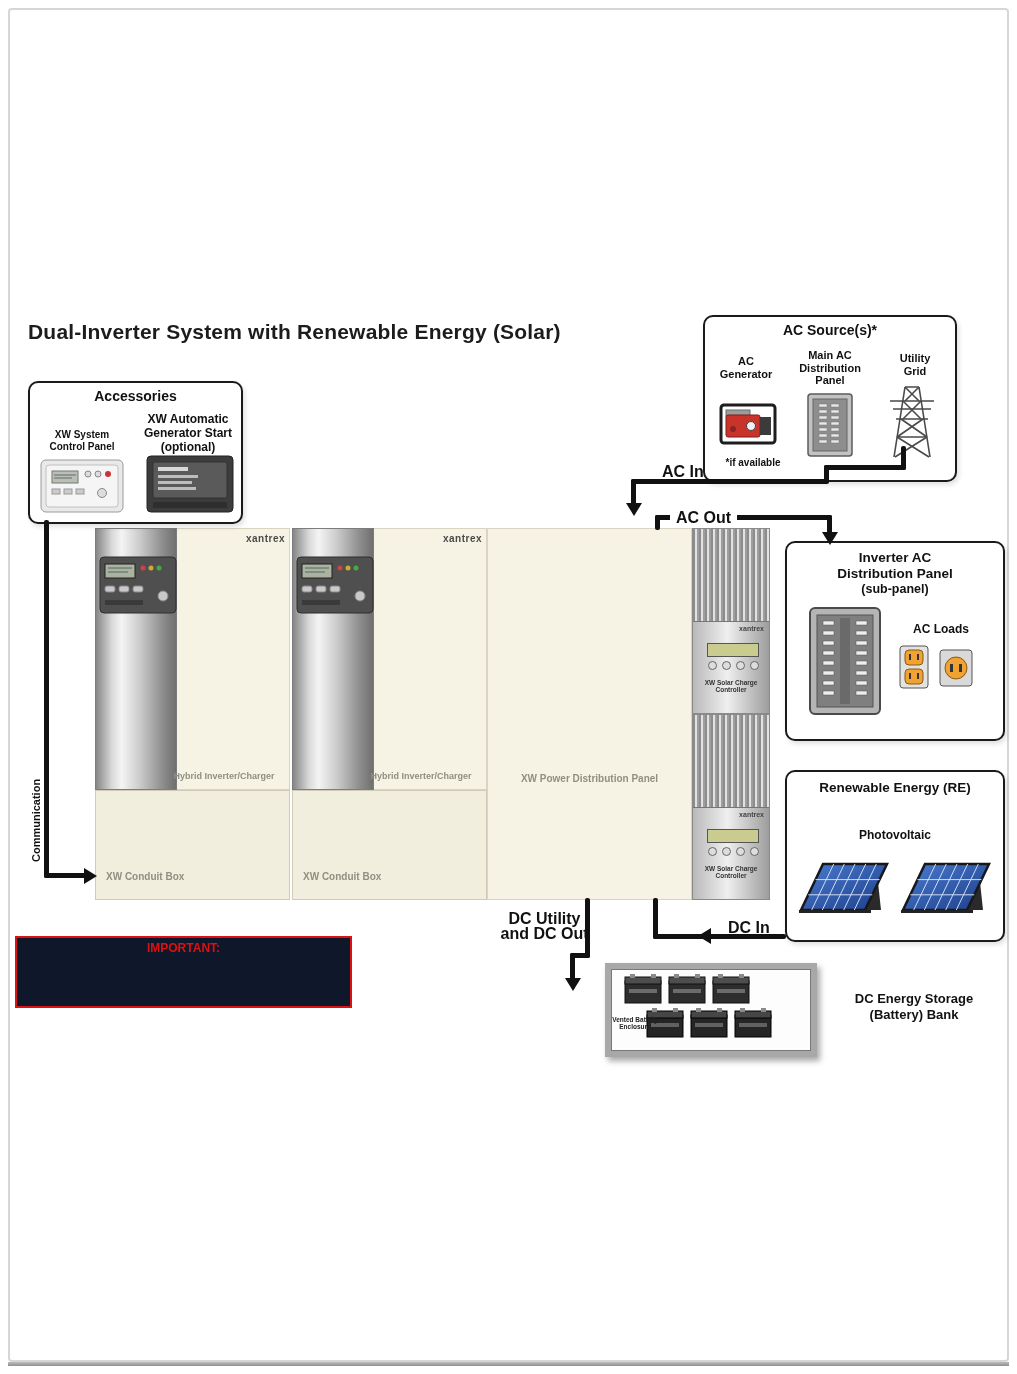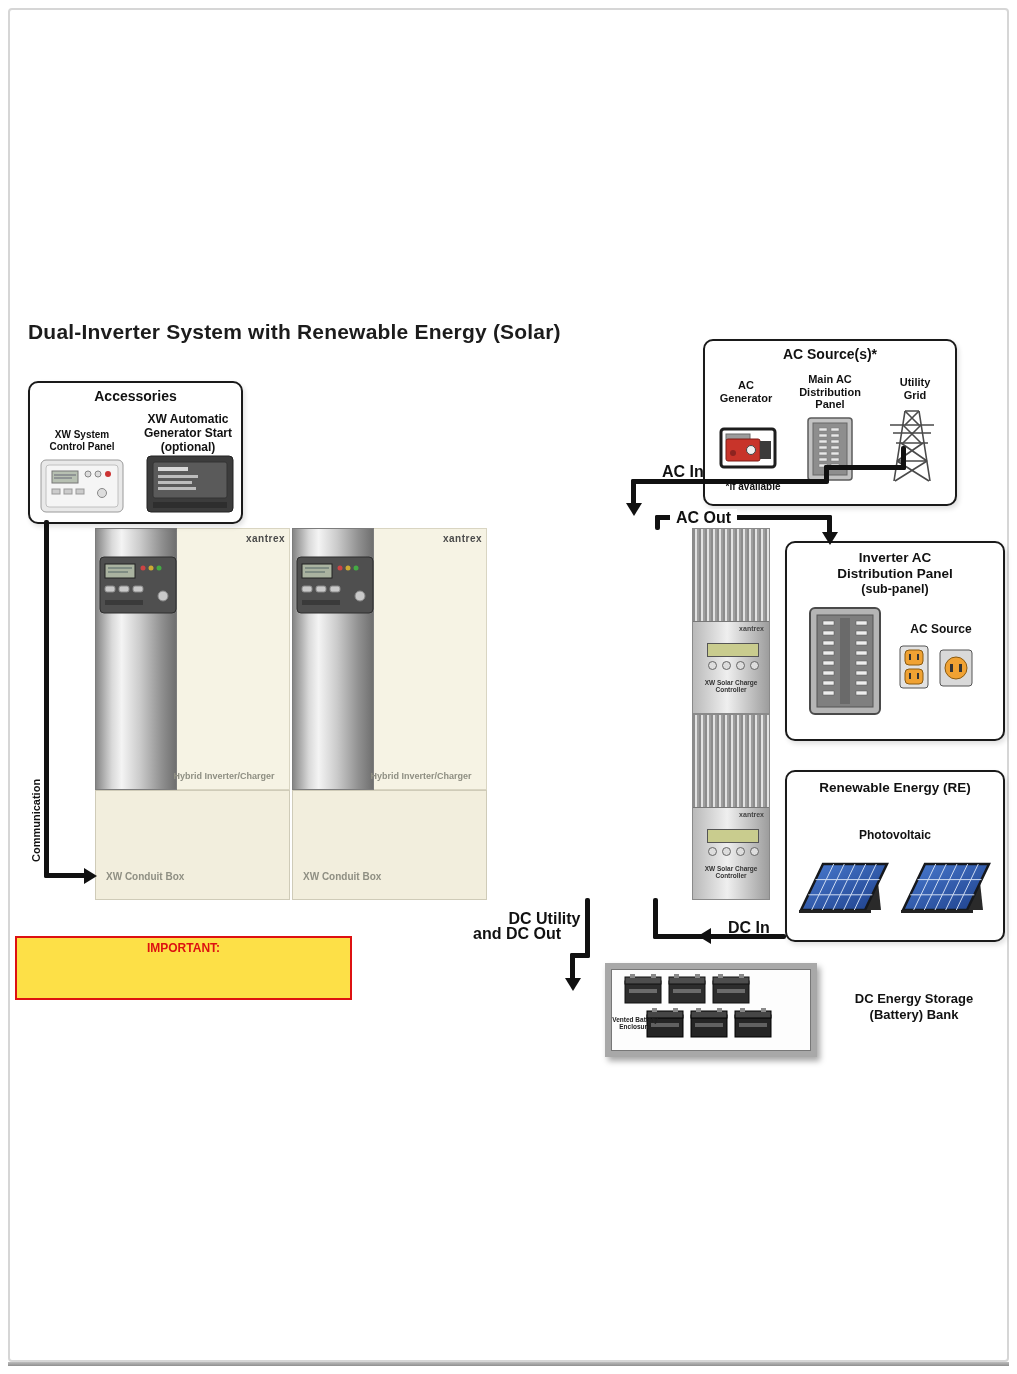--- a/index.html
+++ b/index.html
@@ -24,21 +24,21 @@
   .scc .lcd{position:absolute;top:114px;left:14px;width:50px;height:12px;background:#c9cc8e;border:1px solid #555;}
   .scc .btns{position:absolute;top:132px;left:15px;display:flex;gap:5px;}
   .scc .btns i{width:7px;height:7px;border-radius:50%;background:#ddd;border:1px solid #666;display:block;}
   .scc .slbl{position:absolute;top:150px;left:0;right:0;text-align:center;font-size:6.5px;font-weight:bold;color:#333;}
   .wire{position:absolute;background:#111;z-index:20;border-radius:2px;}
   .arr{position:absolute;width:0;height:0;z-index:21;}
   .arr.down{border-left:8px solid transparent;border-right:8px solid transparent;border-top:13px solid #111;}
   .arr.right{border-top:8px solid transparent;border-bottom:8px solid transparent;border-left:13px solid #111;}
   .arr.left{border-top:8px solid transparent;border-bottom:8px solid transparent;border-right:13px solid #111;}
   .wirelbl{position:absolute;font-weight:bold;font-size:16px;z-index:25;}
-  .important{position:absolute;left:15px;top:936px;width:337px;height:64px;border:2px solid #dd1111;background:#fde047;box-sizing:border-box;}
+  .important{position:absolute;left:15px;top:936px;width:337px;height:72px;border:2px solid #dd1111;background:#0f172a;box-sizing:border-box;}
   .important .t{position:absolute;top:3px;left:0;right:0;text-align:center;font-weight:bold;font-size:12px;color:#dd1111;}
   .important .b{position:absolute;top:19px;left:5px;right:5px;text-align:center;font-size:11px;line-height:1.25;color:#dd1111;}
   .encl{position:absolute;left:605px;top:963px;width:212px;height:94px;background:#fdfdfd;border:6px solid #a8a8a8;
         box-sizing:border-box;box-shadow:3px 4px 6px rgba(0,0,0,.35), inset 0 0 0 1px #777;}
   svg{display:block;}
 </style>
 </head>
 <body>
 
 <div id="page">
@@ -89,20 +89,23 @@
   <div class="brand" style="left:426px;top:533px;width:56px;">xantrex</div>
   <div class="panel-lbl" style="left:357px;top:771px;width:128px;">Hybrid Inverter/Charger</div>
 
   <div class="conduit" style="left:95px;top:790px;width:195px;height:110px;">
     <div class="panel-lbl" style="left:10px;top:80px;width:110px;text-align:left;font-size:10px;">XW Conduit Box</div>
   </div>
   <div class="conduit" style="left:292px;top:790px;width:195px;height:110px;">
     <div class="panel-lbl" style="left:10px;top:80px;width:110px;text-align:left;font-size:10px;">XW Conduit Box</div>
   </div>
 
+  <div class="beige" style="left:487px;top:528px;width:205px;height:372px;">
+    <div class="panel-lbl" style="left:10px;top:244px;width:183px;font-size:10px;">XW Power Distribution Panel</div>
+  </div>
 
   <div class="scc" style="left:692px;top:528px;">
     <div class="fins"></div>
     <div class="sbrand">xantrex</div>
     <div class="lcd"></div>
     <div class="btns">
         <i></i>
         <i></i>
         <i></i>
         <i></i>
@@ -115,21 +118,21 @@
     <div class="lcd"></div>
     <div class="btns">
         <i></i>
         <i></i>
         <i></i>
         <i></i>
       </div>
     <div class="slbl">XW Solar Charge Controller</div>
   </div>
 
-  <div class="box" style="left:703px;top:315px;width:250px;height:163px;margin-top:24px;">
+  <div class="box" style="left:703px;top:315px;width:250px;height:163px;">
     <div class="box-title" style="top:5px;">AC Source(s)*</div>
     <div class="lbl" style="left:6px;top:38px;width:70px;font-size:11px;">AC Generator</div>
     <div class="lbl" style="left:82px;top:32px;width:86px;font-size:11px;">Main AC Distribution Panel</div>
     <div class="lbl" style="left:182px;top:35px;width:56px;font-size:11px;">Utility Grid</div>
     <div class="abs" style="left:12px;top:82px;">
       <svg width="62" height="48" viewBox="0 0 62 48">
         <rect x="4" y="6" width="54" height="38" rx="3" fill="none" stroke="#1d1d1d" stroke-width="3"></rect>
         <rect x="9" y="11" width="24" height="6" fill="#9c9c9c" stroke="#6a6a6a"></rect>
         <rect x="9" y="16" width="34" height="22" rx="2" fill="#c8342a" stroke="#7e1d16"></rect>
         <rect x="43" y="18" width="11" height="18" fill="#3b3b3b"></rect>
@@ -228,21 +231,21 @@
             <rect x="47" y="54" width="11" height="4"></rect>
           <rect x="14" y="64" width="11" height="4"></rect>
             <rect x="47" y="64" width="11" height="4"></rect>
           <rect x="14" y="74" width="11" height="4"></rect>
             <rect x="47" y="74" width="11" height="4"></rect>
           <rect x="14" y="84" width="11" height="4"></rect>
             <rect x="47" y="84" width="11" height="4"></rect>
         </g>
       </svg>
     </div>
-    <div class="lbl" style="left:104px;top:80px;width:100px;font-size:12px;">AC Source</div>
+    <div class="lbl" style="left:104px;top:80px;width:100px;font-size:12px;">AC Loads</div>
     <div class="abs" style="left:112px;top:102px;">
       <svg width="30" height="44" viewBox="0 0 30 44">
         <rect x="1" y="1" width="28" height="42" rx="3" fill="#e2e2e2" stroke="#555"></rect>
         <rect x="6" y="5" width="18" height="15" rx="4" fill="#f0a233" stroke="#8a5a10"></rect>
         <rect x="6" y="24" width="18" height="15" rx="4" fill="#f0a233" stroke="#8a5a10"></rect>
         <rect x="10" y="9" width="2" height="6" fill="#333"></rect>
           <rect x="18" y="9" width="2" height="6" fill="#333"></rect>
         <rect x="10" y="28" width="2" height="6" fill="#333"></rect>
           <rect x="18" y="28" width="2" height="6" fill="#333"></rect>
       </svg>
@@ -384,15 +387,15 @@
 
   <div class="wire" style="left:585px;top:898px;width:5px;height:60px;"></div>
   <div class="wire" style="left:570px;top:953px;width:20px;height:5px;"></div>
   <div class="wire" style="left:570px;top:953px;width:5px;height:28px;"></div>
   <div class="arr down" style="left:565px;top:978px;"></div>
 
   <div class="wirelbl" style="left:662px;top:463px;">AC In</div>
   <div class="wirelbl" style="left:670px;top:509px;background:#fff;padding:0 6px;">AC Out</div>
   <div class="wirelbl" style="left:30px;top:862px;font-size:11px;transform:rotate(-90deg);transform-origin:0 0;white-space:nowrap;">Communication</div>
   <div class="wirelbl" style="left:492px;top:910px;width:105px;text-align:center;">DC Utility</div>
-  <div class="wirelbl" style="left:473px;top:925px;width:105px;">and DC Out</div>
+  <div class="wirelbl" style="left:492px;top:925px;width:105px;text-align:center;">and DC Out</div>
   <div class="wirelbl" style="left:728px;top:919px;">DC In</div>
 </div>
 
 </body></html>

